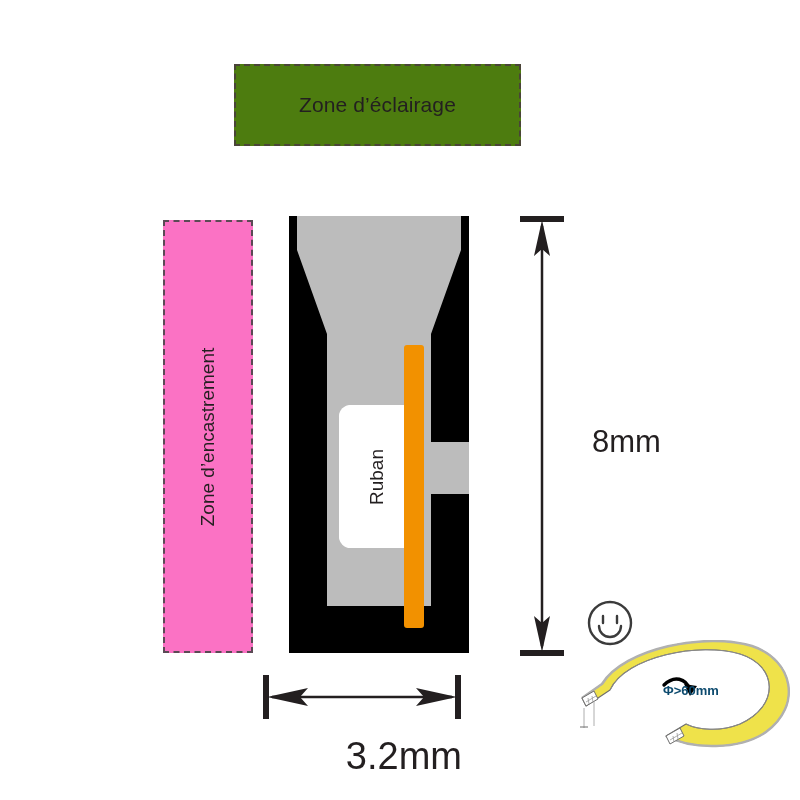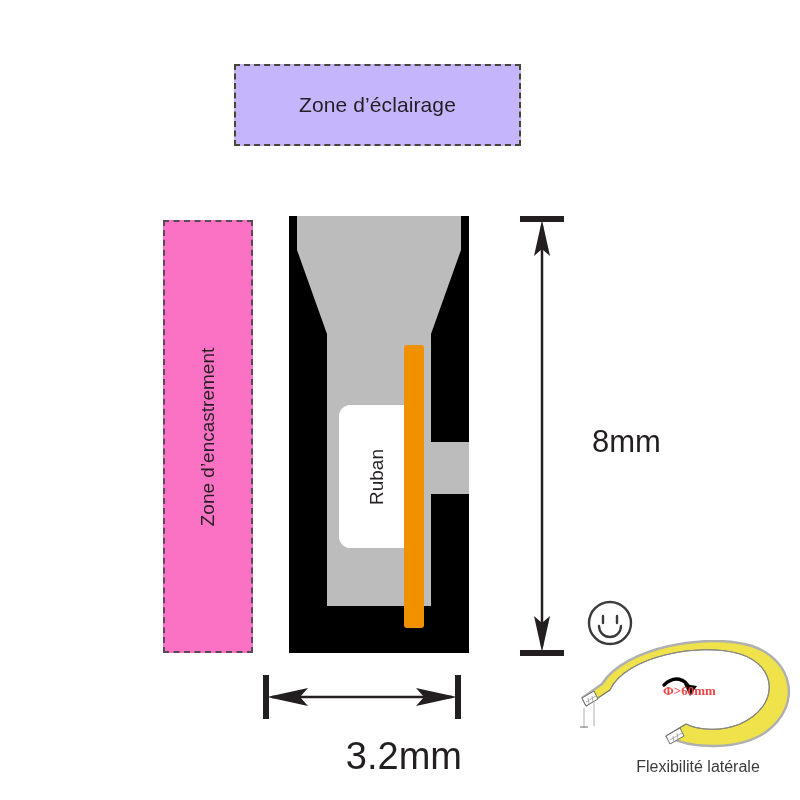--- a/index.html
+++ b/index.html
@@ -22,21 +22,21 @@
     height: 800px;
   }
 
   
   .zone-light {
     position: absolute;
     left: 234px;
     top: 64px;
     width: 287px;
     height: 82px;
-    background: #c4b5fd;
+    background: #4d7c0f;
     border: 2px dashed #4a4438;
     box-sizing: border-box;
     display: flex;
     align-items: center;
     justify-content: center;
   }
   .zone-light-label {
     font-size: 21px;
     color: #231f20;
     letter-spacing: .1px;
@@ -177,23 +177,22 @@
     font-size: 16px;
     color: #3b3b3b;
     white-space: nowrap;
   }
   .phi-label {
     position: absolute;
     left: 663px;
     top: 683px;
     font-size: 13px;
     font-weight: bold;
-    color: #ef4444;
-    white-space: nowrap;
-    font-family: Liberation Serif, serif;
+    color: #0c4a6e;
+    white-space: nowrap;
   }
 </style>
 </head>
 <body>
 
 <div class="stage">
 
   <div class="zone-light">
     <span class="zone-light-label">Zone d’éclairage</span>
   </div>
@@ -291,15 +290,14 @@
         <line x1="0" y1="87" x2="8" y2="87" stroke="#6d6d6d" stroke-width="1"></line>
       </g>
 
       <g>
         <path d="M 84 45 C 94 35, 106 38, 110 50" fill="none" stroke="#000000" stroke-width="3.4" stroke-linecap="round"></path>
         <polygon points="110,56 104,44 117,46" fill="#000000"></polygon>
       </g>
     </svg>
   </div>
   <div class="phi-label">Φ&gt;60mm</div>
-  <div class="flex-caption">Flexibilité latérale</div>
 
 </div>
 
 </body></html>

